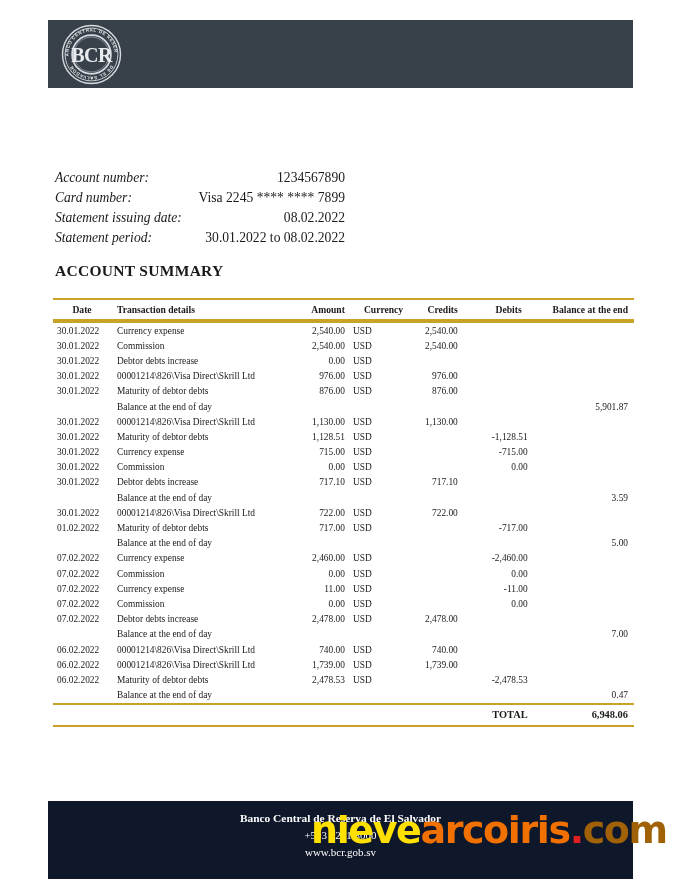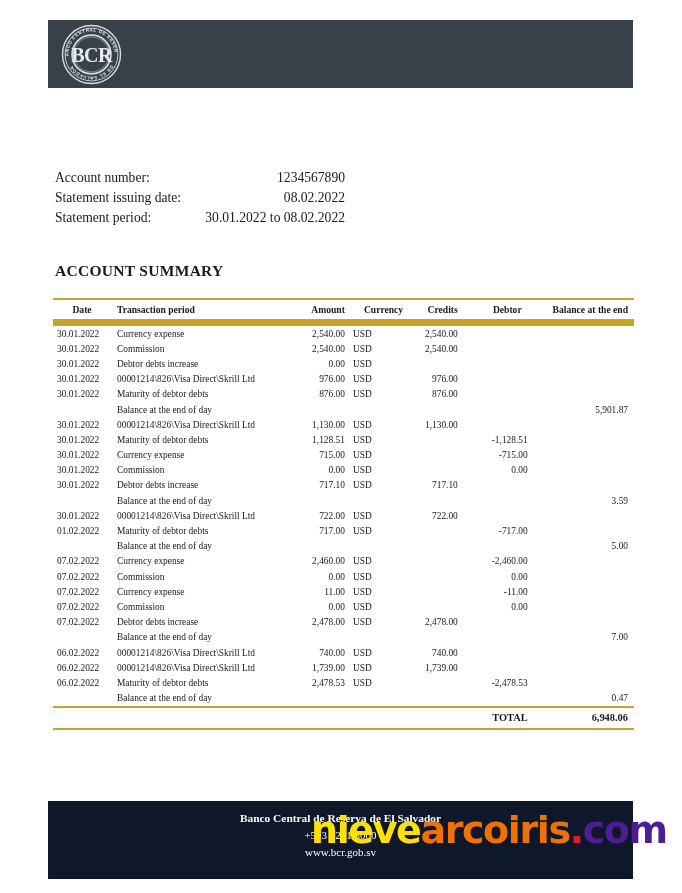--- a/index.html
+++ b/index.html
@@ -61,21 +61,21 @@
   .account {
     width: 290px;
     font-size: 13.6px;
     line-height: 1.47;
   }
   .account-row {
     display: flex;
     justify-content: space-between;
     white-space: nowrap;
   }
-  .account-label { text-align: right; }
+  .account-label { text-align: right; font-style: italic; }
   .account-value { text-align: right; }
 
   
   .section-title {
     position: absolute;
     left: 55px;
     top: 262px;
     font-size: 15.5px;
     font-weight: bold;
     letter-spacing: .3px;
@@ -88,21 +88,21 @@
     top: 298px;
     width: 581px;
     border-collapse: collapse;
     font-size: 9.4px;
   }
   .statement-table th {
     font-weight: bold;
     font-size: 9.6px;
     padding: 4px 0 4px 0;
     border-top: 2px solid #c9a227;
-    border-bottom: 7px solid #7f1d1d;
+    border-bottom: 4px solid #7f1d1d;
     white-space: nowrap;
   }
   .statement-table td {
     padding: 2.6px 0;
     vertical-align: baseline;
     white-space: nowrap;
   }
 
   
   .col-date      { width: 58px;  text-align: left;  padding-left: 4px !important; }
@@ -198,41 +198,45 @@
 </div>
 
 <div class="info-block">
 
   <div class="account">
     <div class="account-row">
       <span class="account-label">Account number:</span>
       <span class="account-value">1234567890</span>
     </div>
     <div class="account-row">
+      <span class="account-label">Card number:</span>
+      <span class="account-value">Visa 2245 **** **** 7899</span>
+    </div>
+    <div class="account-row">
       <span class="account-label">Statement issuing date:</span>
       <span class="account-value">08.02.2022</span>
     </div>
     <div class="account-row">
       <span class="account-label">Statement period:</span>
       <span class="account-value">30.01.2022 to 08.02.2022</span>
     </div>
   </div>
 </div>
 
 <div class="section-title">ACCOUNT SUMMARY</div>
 
 <table class="statement-table">
   <thead>
     <tr>
       <th class="col-date" style="border-top-color: rgb(201, 162, 39); border-bottom-color: rgb(201, 162, 39);">Date</th>
-      <th class="col-details" style="border-top-color: rgb(201, 162, 39); border-bottom-color: rgb(201, 162, 39);">Transaction period</th>
+      <th class="col-details" style="border-top-color: rgb(201, 162, 39); border-bottom-color: rgb(201, 162, 39);">Transaction details</th>
       <th class="col-amount" style="border-top-color: rgb(201, 162, 39); border-bottom-color: rgb(201, 162, 39);">Amount</th>
       <th class="col-currency" style="border-top-color: rgb(201, 162, 39); border-bottom-color: rgb(201, 162, 39);">Currency</th>
       <th class="col-credits" style="border-top-color: rgb(201, 162, 39); border-bottom-color: rgb(201, 162, 39);">Credits</th>
-      <th class="col-debits" style="border-top-color: rgb(201, 162, 39); border-bottom-color: rgb(201, 162, 39);">Debtor</th>
+      <th class="col-debits" style="border-top-color: rgb(201, 162, 39); border-bottom-color: rgb(201, 162, 39);">Debits</th>
       <th class="col-balance" style="border-top-color: rgb(201, 162, 39); border-bottom-color: rgb(201, 162, 39);">Balance at the end</th>
     </tr>
   </thead>
   <tbody>
       <tr>
         <td class="col-date">30.01.2022</td>
         <td class="col-details">Currency expense</td>
         <td class="col-amount">2,540.00</td>
         <td class="col-currency">USD</td>
         <td class="col-credits">2,540.00</td>
@@ -469,14 +473,14 @@
   </tfoot>
 </table>
 
 <div class="footer-bar" style="background: #0f172a;">
   <div class="footer-name">Banco Central de Reserva de El Salvador</div>
   <div class="footer-line">+503 2281 8000</div>
   <div class="footer-line">www.bcr.gob.sv</div>
 </div>
 
 <div class="watermark">
-  <span class="wm-nieve" style="color: rgb(255, 224, 0);">nieve</span><span class="wm-arcoiris" style="color: rgb(240, 112, 0);">arcoiris</span><span class="wm-dot" style="color: rgb(224, 32, 32);">.</span><span class="wm-com" style="color: #4c1d95; text-align: right;">com</span>
+  <span class="wm-nieve" style="color: rgb(255, 224, 0);">nieve</span><span class="wm-arcoiris" style="color: rgb(240, 112, 0);">arcoiris</span><span class="wm-dot" style="color: rgb(224, 32, 32);">.</span><span class="wm-com" style="color: #a16207; text-align: right;">com</span>
 </div>
 
 </body></html>

